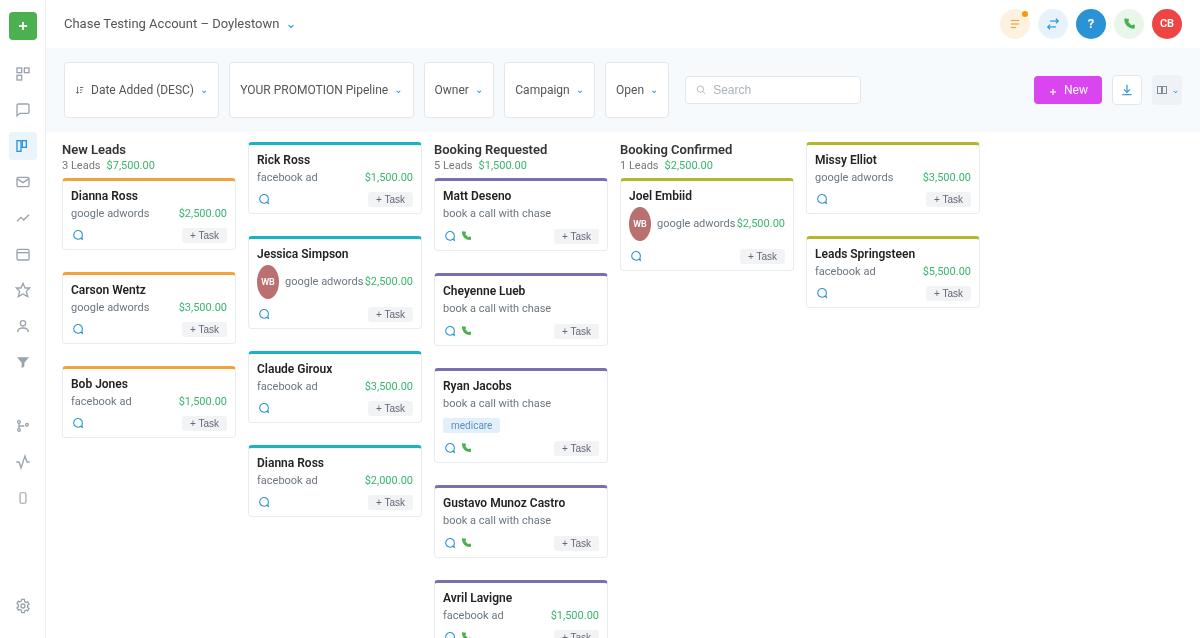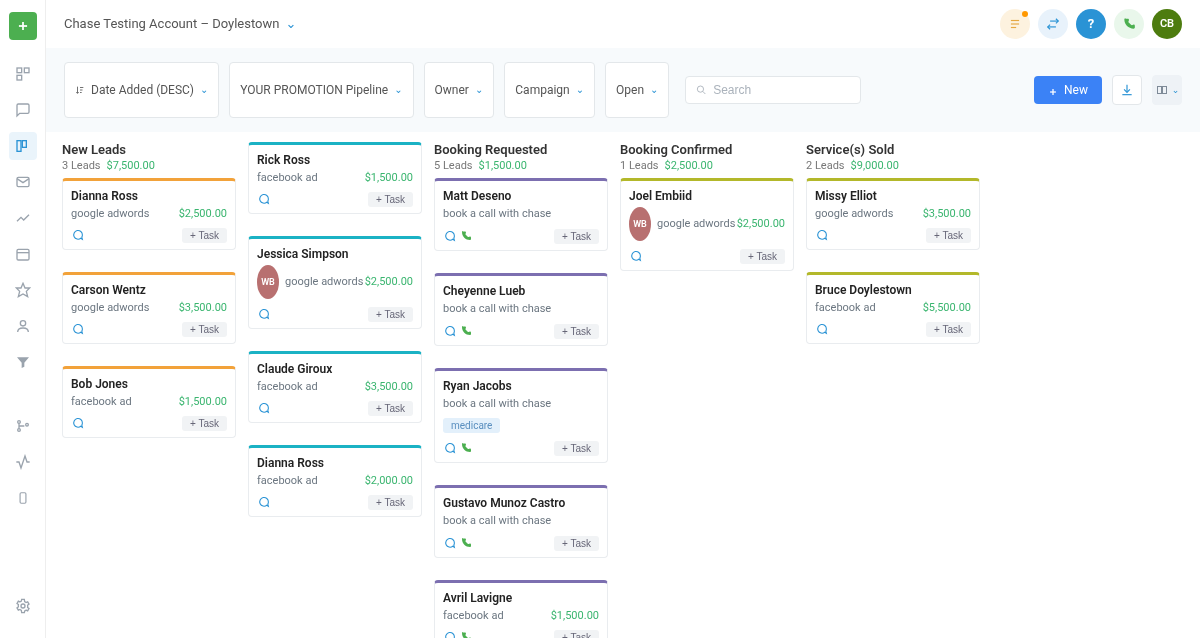--- a/index.html
+++ b/index.html
@@ -21,32 +21,32 @@
 .header { height: 50px; display: flex; align-items: center; padding: 0 18px; }
 .account { font-size: 13px; color: #555; display: flex; align-items: center; gap: 6px; }
 .account-caret { color: #2a93d5; }
 .header-right { margin-left: auto; display: flex; align-items: center; gap: 8px; }
 .circle-btn { width: 30px; height: 30px; border-radius: 50%; display: flex; align-items: center; justify-content: center; font-size: 13px; cursor: pointer; }
 .btn-note { background: #fdf2df; color: #e6a842; position: relative; }
 .btn-note::after { content:""; position:absolute; top:2px; right:2px; width:6px; height:6px; background:#ff9800; border-radius:50%; }
 .btn-swap { background: #e8f2fb; color: #2a93d5; }
 .btn-help { background: #2a93d5; color: #fff; font-weight:bold; }
 .btn-phone { background: #e9f7eb; color: #4caf50; }
-.btn-avatar { background: #4d7c0f; color: #fff; font-size: 11px; font-weight: 600; }
+.btn-avatar { background: #ef4444; color: #fff; font-size: 11px; font-weight: 600; }
 
 
 .toolbar { background: #f7fafc; padding: 14px 18px; display: flex; align-items: center; gap: 10px; position: relative; }
 .date-time { width: 220px; padding-left: 30px; font-size: 12px; color: #aab2bb; cursor: pointer; text-align: center; }
 .filter-btn { background: #fff; border: 1px solid #e3e7ea; border-radius: 4px; padding: 20px 10px; font-size: 12px; color: #555; display: flex; align-items: center; gap: 6px; cursor: pointer; }
 .filter-btn .chev { color: #2a93d5; font-size: 10px; }
 .toolbar > .search { flex: 1; max-width: 180px; margin-left: 6px; }
 .search { background: #fff; border: 1px solid #e3e7ea; border-radius: 4px; padding: 6px 10px; display: flex; align-items: center; gap: 6px; color: #aab2bb; }
 .search input { border: none; outline: none; font-size: 12px; width: 100%; color: #333; }
 .search input::placeholder { color: #aab2bb; }
-.new-btn { background: #3b82f6; color: #fff; border-radius: 4px; padding: 7px 14px; font-size: 12px; display: flex; align-items: flex-end; gap: 6px; cursor: pointer; }
+.new-btn { background: #d946ef; color: #fff; border-radius: 4px; padding: 7px 14px; font-size: 12px; display: flex; align-items: flex-end; gap: 6px; cursor: pointer; }
 .tool-sq { width: 30px; height: 30px; border: 1px solid #e3e7ea; border-radius: 4px; background:#fff; display: flex; align-items: center; justify-content: center; color: #2a93d5; cursor: pointer; }
 .tool-sq.grey { color:#7e8a97; background:#eef2f6; border-color:#eef2f6; }
 
 
 .board { display: flex; gap: 12px; padding: 10px 16px; align-items: flex-start; overflow-x: auto; }
 .column { width: 174px; flex-shrink: 0; }
 .col-head { margin-bottom: 6px; }
 .col-title { font-size: 13px; font-weight: 600; color: #333; }
 .col-sub { font-size: 11px; color: #777; margin-top: 2px; }
 .col-sub .amt { color: #3ab56f; margin-left: 6px; }
@@ -510,44 +510,40 @@
                       <path d="M21 11a8 8 0 1 0-3 6l3 2-1-4a8 8 0 0 0 1-4z"></path>
                     </svg>
                   </span>
                 </div>
                 <button class="task-btn">+ Task</button>
               </div>
             </div>
           </div>
   </div>
         <div class="column">
-    <div class="col-head">
-      <div class="col-title">Service(s) Sold</div>
-      <div class="col-sub">2 Leads<span class="amt">$9,000.00</span></div>
-    </div>
     <div class="cards">
             <div class="card accent-olive">
               <div class="card-name">Missy Elliot</div>
               <div class="card-row">
                 <span class="card-src">google adwords</span>
                 <span class="card-val">$3,500.00</span>
               </div>
               <div class="card-foot">
                 <div class="card-icons">
                   <span class="i-chat">
                     <svg width="13" height="13" viewBox="0 0 24 24" fill="none" stroke="currentColor" stroke-width="2">
                       <path d="M21 11a8 8 0 1 0-3 6l3 2-1-4a8 8 0 0 0 1-4z"></path>
                     </svg>
                   </span>
                 </div>
                 <button class="task-btn">+ Task</button>
               </div>
             </div>
             <div class="card accent-olive">
-              <div class="card-name">Bruce Doylestown</div>
+              <div class="card-name">Leads Springsteen</div>
               <div class="card-row">
                 <span class="card-src">facebook ad</span>
                 <span class="card-val">$5,500.00</span>
               </div>
               <div class="card-foot">
                 <div class="card-icons">
                   <span class="i-chat">
                     <svg width="13" height="13" viewBox="0 0 24 24" fill="none" stroke="currentColor" stroke-width="2">
                       <path d="M21 11a8 8 0 1 0-3 6l3 2-1-4a8 8 0 0 0 1-4z"></path>
                     </svg>

